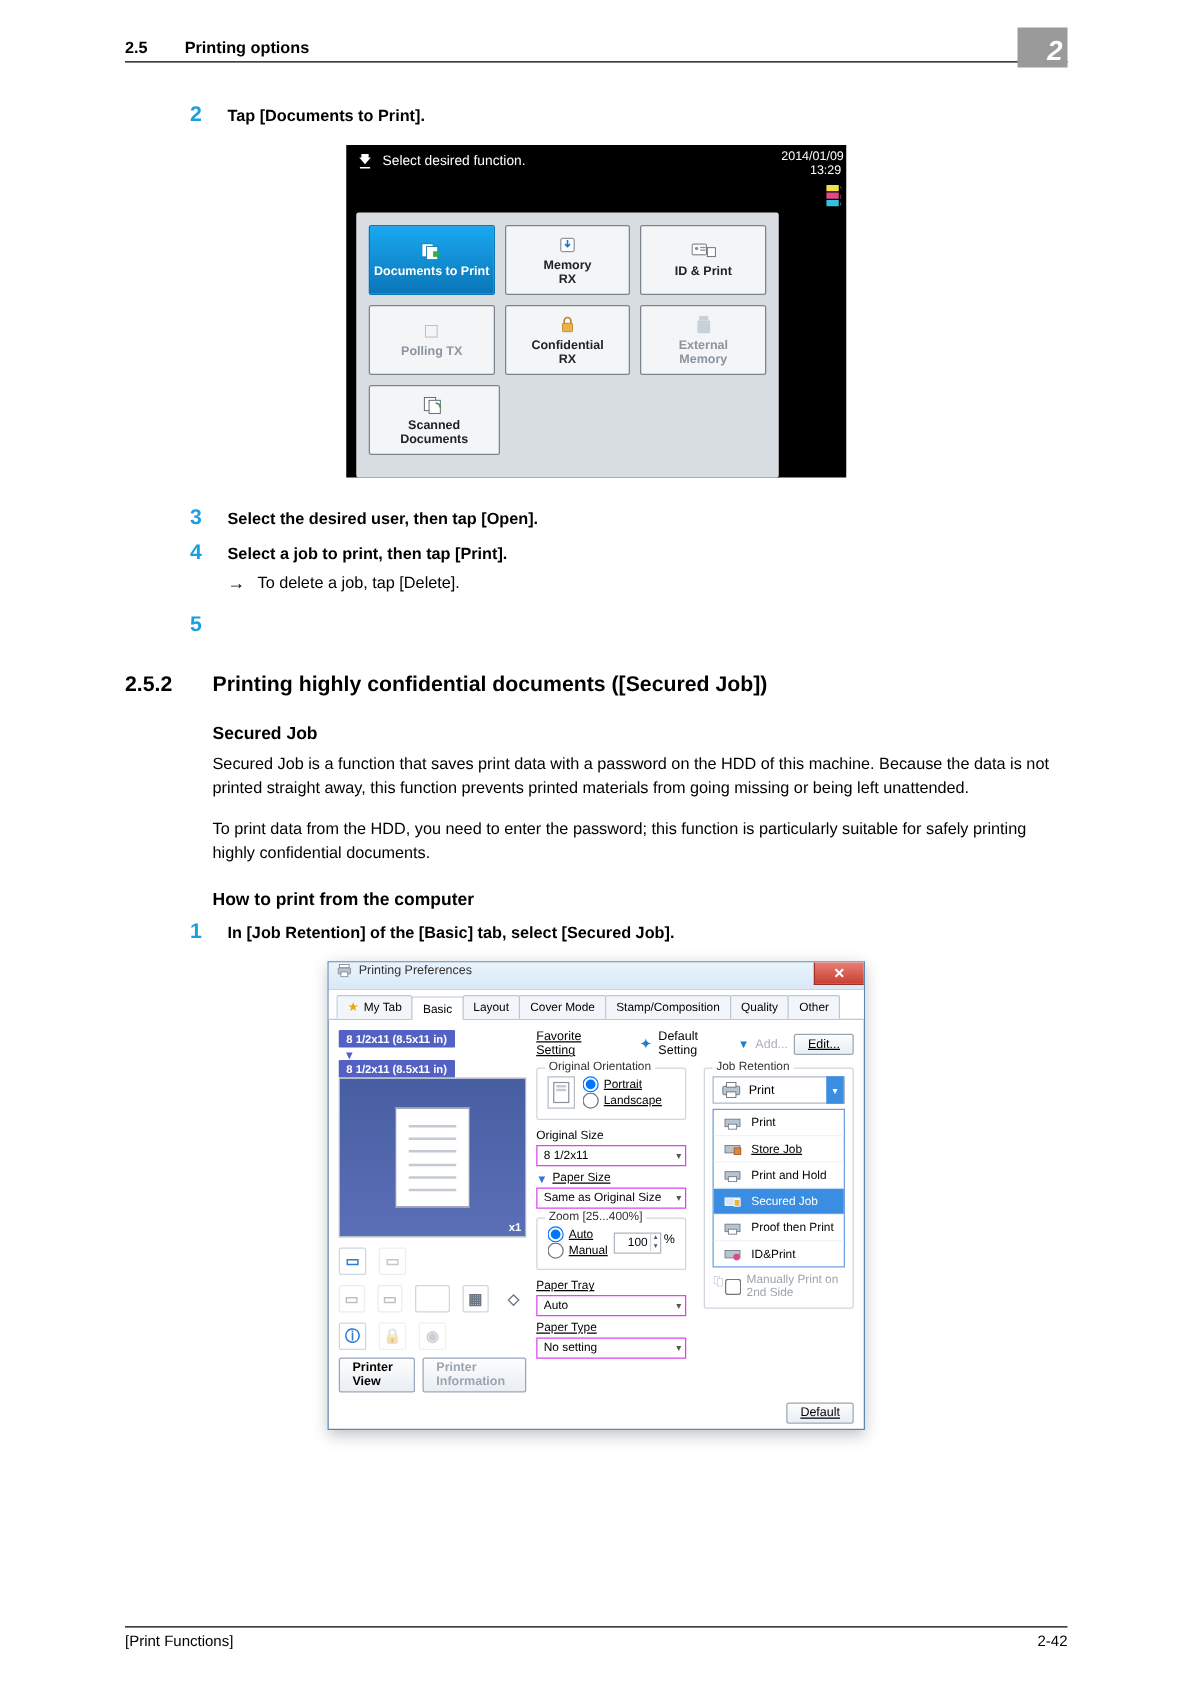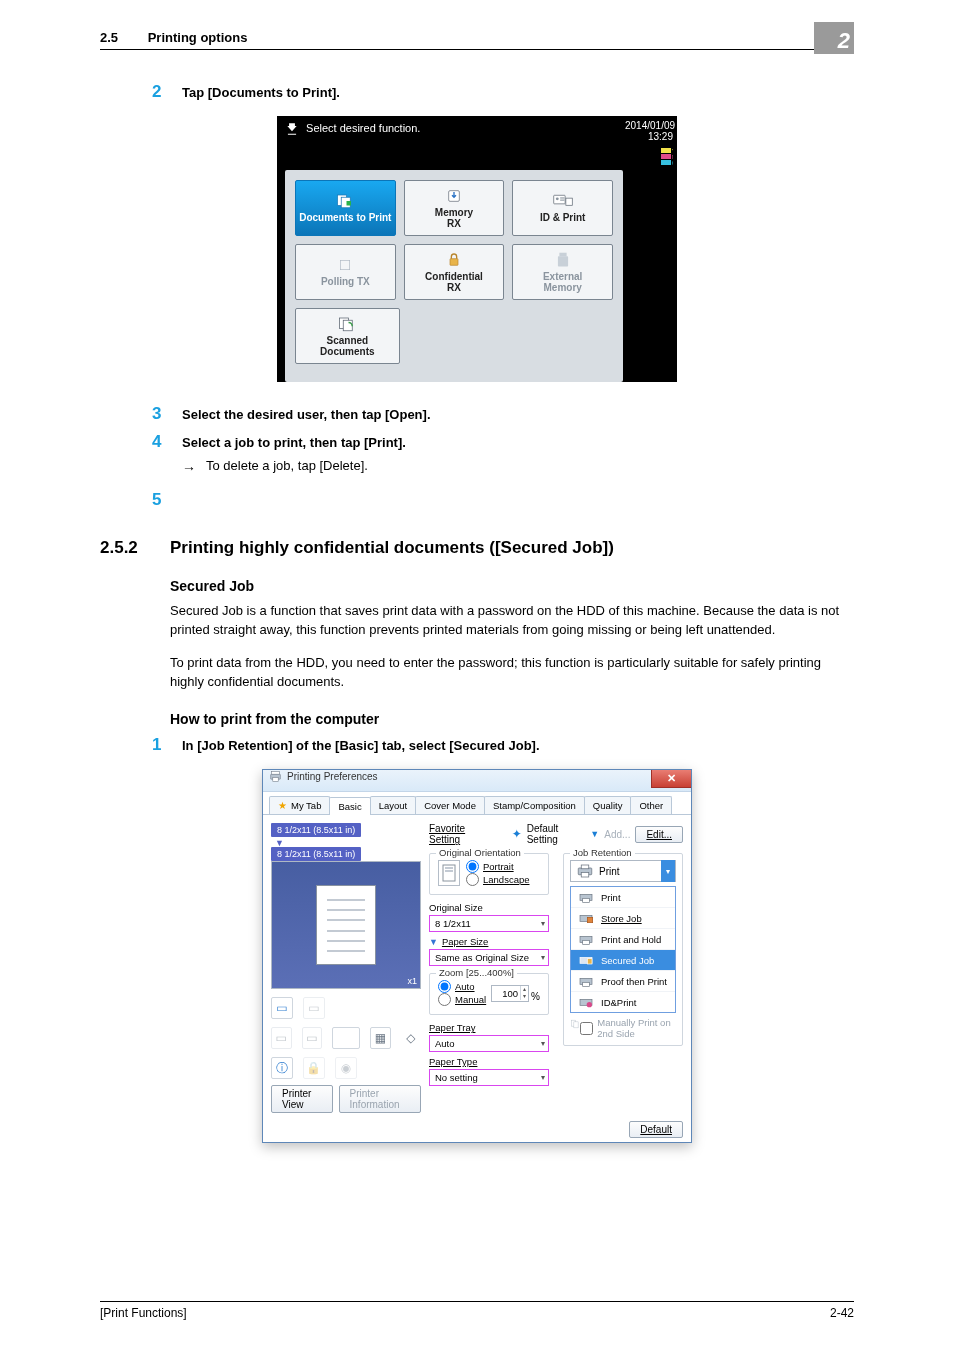--- a/index.html
+++ b/index.html
@@ -183,21 +183,21 @@
     border-bottom:none;
     background:#f2f6fa;
     margin-right:-1px;
     border-radius:2px 2px 0 0;
     display:flex; align-items:center; gap:4px;
   }
   .dlg-tab.active { background:#fff; position:relative; top:1px; }
   .star { color:#f0a500; font-size:10px; }
 
   .dlg-body { display:flex; padding:8px; gap:8px; }
-  .dlg-left { width:150px; }
+  .dlg-left { width:150px;font-weight:bold; }
   .paper-chip {
     background:#5461c4;color:#fff;font-size:9px;
     padding:2px 6px;border-radius:1px;display:inline-block;
   }
   .preview-box {
     border:1px solid #aeb8c4;height:128px;margin-top:0;
     background:linear-gradient(#475ea2,#5b6fb6);
     display:flex;align-items:center;justify-content:center;
     position:relative;
   }
@@ -588,21 +588,21 @@
                   <div>
                     <label class="radio">
                         <input type="radio" checked="" style="">
                         <span class="underline">Auto</span>
                       </label>
                     <label class="radio">
                         <input type="radio" style="">
                         <span class="underline">Manual</span>
                       </label>
                   </div>
-                  <div style="display:flex;align-items:flex-end;gap:2px;">
+                  <div style="display:flex;align-items:flex-start;gap:2px;">
                     <span class="zoom-input">
                       <input value="100" style="">
                       <span class="spin">
                           <div>▴</div>
                           <div>▾</div>
                         </span>
                     </span>
                     <span>%</span>
                   </div>
                 </div>

